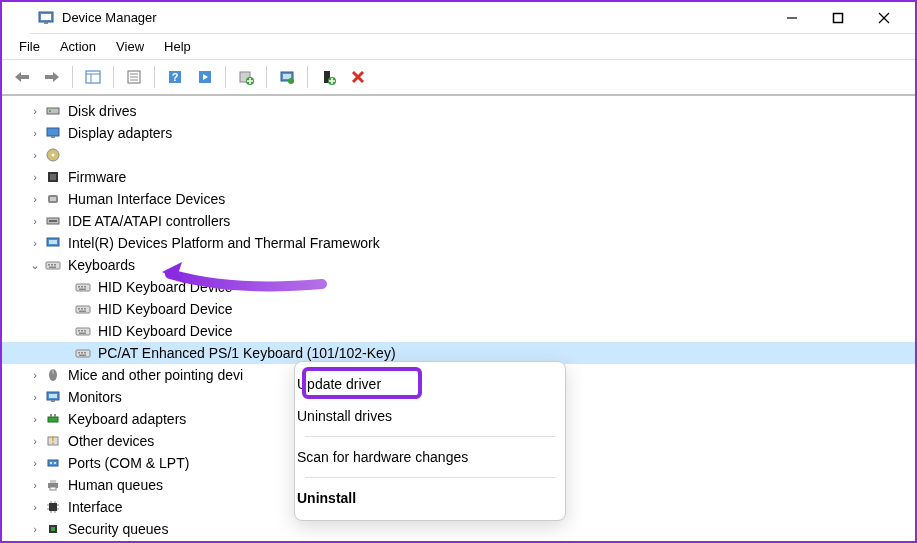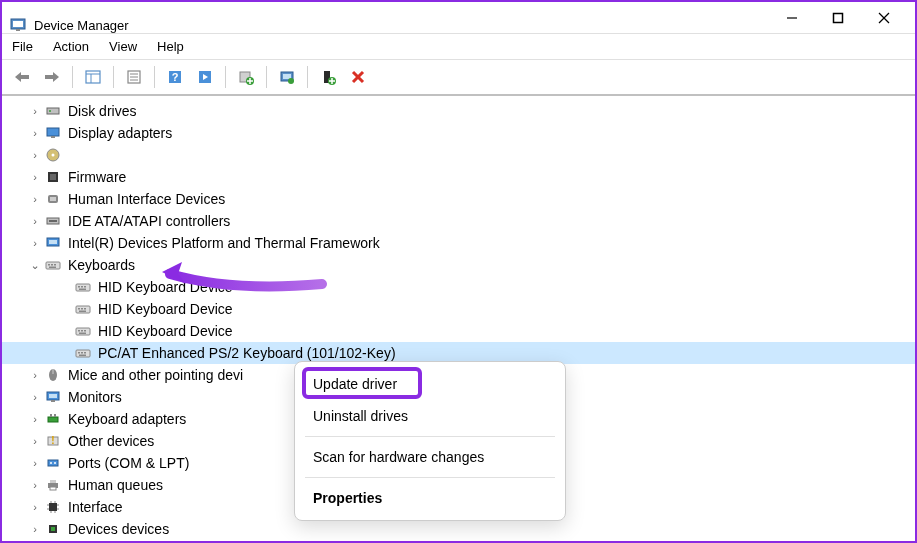--- a/index.html
+++ b/index.html
@@ -1,40 +1,40 @@
 <!DOCTYPE html>
 <html><head>
   <meta charset="utf-8">
   <style>
     * { box-sizing: border-box; margin: 0; padding: 0; font-family: 'Segoe UI', Tahoma, sans-serif; }
     body { width: 917px; height: 543px; border: 2px solid #8a2be2; background: #fff; overflow: hidden; position: relative; }
     
-    .titlebar { height: 32px; display: flex; align-items: flex-end; padding: 0 8px; border-bottom: 1px solid #e0e0e0; }
+    .titlebar { height: 32px; display: flex; align-items: center; padding: 0 8px; border-bottom: 1px solid #e0e0e0; margin-left: 28px; }
     .titlebar-icon { width: 16px; height: 16px; margin-right: 8px; display: inline-flex; align-items: center; justify-content: center; }
     .titlebar-title { font-size: 13px; color: #000; flex: 1; }
     .titlebar-controls { display: flex; gap: 0; }
     .titlebar-btn { width: 46px; height: 30px; display: flex; align-items: center; justify-content: center; font-size: 14px; cursor: pointer; }
     
-    .menubar { height: 26px; display: flex; align-items: center; padding: 0 0; font-size: 13px; border-bottom: 1px solid #e0e0e0; }
+    .menubar { height: 26px; display: flex; align-items: center; padding: 0 7px; font-size: 13px; border-bottom: 1px solid #e0e0e0; }
     .menu-item { padding: 3px 10px; cursor: pointer; }
     
     .toolbar { height: 36px; display: flex; align-items: center; padding: 0 6px; gap: 2px; border-bottom: 2px solid #c0c0c0; }
     .tool-btn { width: 28px; height: 28px; display: flex; align-items: center; justify-content: center; cursor: pointer; border: 1px solid transparent; }
     .tool-sep { width: 1px; height: 22px; background: #d0d0d0; margin: 0 4px; }
     
     .tree-area { padding: 4px 0; overflow-y: auto; height: calc(100% - 96px); font-size: 14px; color: #000; }
     .tree-row { display: flex; align-items: center; height: 22px; padding-left: 26px; cursor: pointer; white-space: nowrap; }
     .tree-row.selected { background: #cce8ff; }
     .tree-row.child { padding-left: 72px; }
     .tree-expander { width: 14px; text-align: center; color: #666; font-size: 11px; margin-right: 2px; }
     .tree-icon { width: 18px; height: 16px; margin-right: 6px; display: inline-flex; align-items: center; justify-content: center; }
     .tree-label { }
     
     .context-menu { position: absolute; left: 292px; top: 359px; width: 272px; background: #fff; border: 1px solid #ccc; border-radius: 8px; box-shadow: 0 6px 20px rgba(0,0,0,0.15); padding: 6px 0; font-size: 14px; z-index: 100; }
-    .ctx-item { padding: 8px 18px; cursor: pointer; }
+    .ctx-item { padding: 8px 2px; cursor: pointer; }
     .ctx-item.bold { font-weight: 700; }
     .ctx-sep { height: 1px; background: #e0e0e0; margin: 4px 10px; }
     
     .highlight-box { position: absolute; border: 4px solid #8a2be2; border-radius: 6px; pointer-events: none; z-index: 200; }
     .highlight-update { left: 300px; top: 365px; width: 120px; height: 32px; }
     
     .arrow-annotation { position: absolute; left: 150px; top: 252px; width: 180px; height: 40px; z-index: 150; pointer-events: none; }
     
     svg { display: block; }
   </style>
@@ -274,21 +274,21 @@
     <div class="tree-row child selected">
       <span class="tree-icon">
         <svg width="16" height="16">
           <rect x="1" y="5" width="14" height="7" rx="1" fill="#ddd" stroke="#888"></rect>
           <rect x="3" y="7" width="2" height="1.5" fill="#888"></rect>
           <rect x="6" y="7" width="2" height="1.5" fill="#888"></rect>
           <rect x="9" y="7" width="2" height="1.5" fill="#888"></rect>
           <rect x="4" y="9.5" width="7" height="1.5" fill="#888"></rect>
         </svg>
       </span>
-      <span class="tree-label">PC/AT Enhanced PS/2 Keyboard (101/102-Key)</span>
+      <span class="tree-label">PC/AT Enhanced PS/1 Keyboard (101/102-Key)</span>
     </div>
     <div class="tree-row">
       <span class="tree-expander">›</span>
       <span class="tree-icon">
         <svg width="16" height="16">
           <ellipse cx="8" cy="8" rx="4" ry="6" fill="#888"></ellipse>
           <line x1="8" y1="2" x2="8" y2="7" stroke="#ccc"></line>
         </svg>
       </span>
       <span class="tree-label">Mice and other pointing devi</span>
@@ -365,31 +365,31 @@
       <span class="tree-label">Interface</span>
     </div>
     <div class="tree-row">
       <span class="tree-expander">›</span>
       <span class="tree-icon">
         <svg width="16" height="16">
           <rect x="4" y="4" width="8" height="8" fill="#333"></rect>
           <rect x="6" y="6" width="4" height="4" fill="#3a9e3a"></rect>
         </svg>
       </span>
-      <span class="tree-label">Devices devices</span>
+      <span class="tree-label">Security queues</span>
     </div>
   </div>
 
 <div class="context-menu">
   <div class="ctx-item">Update driver</div>
   <div class="ctx-item">Uninstall drives</div>
   <div class="ctx-sep"></div>
   <div class="ctx-item">Scan for hardware changes</div>
   <div class="ctx-sep"></div>
-  <div class="ctx-item bold">Properties</div>
+  <div class="ctx-item bold">Uninstall</div>
 </div>
 
 <div class="highlight-box highlight-update"></div>
 
 <div class="arrow-annotation">
   <svg width="180" height="40" viewBox="0 0 180 40">
     <defs>
       <linearGradient id="arrgrad" x1="0%" y1="0%" x2="100%" y2="0%">
         <stop offset="0%" stop-color="#8a2be2"></stop>
         <stop offset="100%" stop-color="#b56fe8"></stop>

